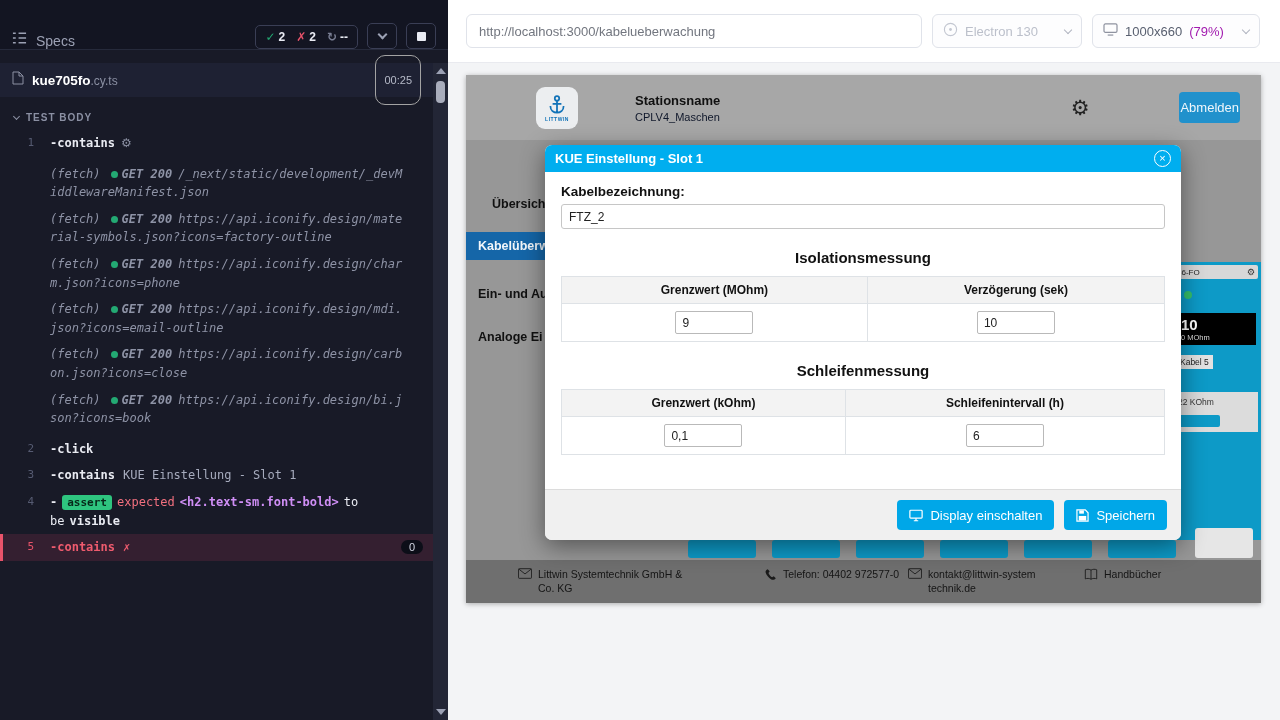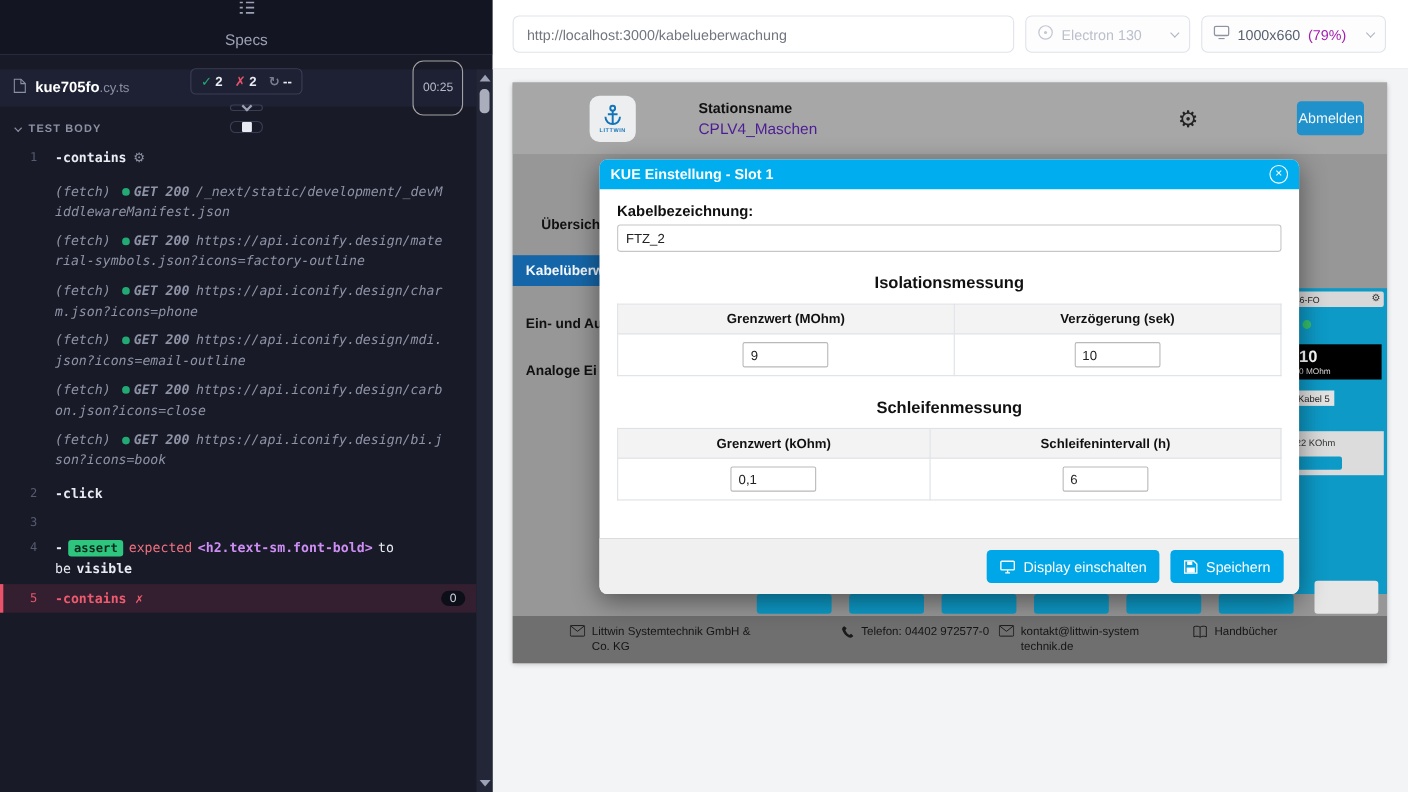--- a/index.html
+++ b/index.html
@@ -3,21 +3,21 @@
 <meta charset="utf-8">
 <style>
   * { margin:0; padding:0; box-sizing:border-box; }
   html,body { width:1280px; height:720px; }
   body { position:relative; overflow:hidden; background:#f3f4f6;
          font-family:"Liberation Sans","DejaVu Sans",sans-serif; }
   .spacer { flex:1; }
 
   
   .reporter { position:absolute; left:0; top:0; width:448px; height:720px; background:#181a27; color:#dfe2ec; }
-  .rep-top { height:50px; background:#131522; border-bottom:1px solid #262a3b; display:flex; align-items:center; padding:0 12px; gap:9px;flex-direction:column; }
+  .rep-top { height:50px; background:#131522; border-bottom:1px solid #262a3b; display:flex; align-items:flex-end; padding:0 12px; gap:9px; }
   .specs-label { color:#9ca1b4; font-size:14px; }
   .stats { display:flex; align-items:center; gap:11px; border:1px solid #3a3e55; border-radius:5px; padding:4px 9px; font-size:12px; font-weight:bold; }
   .st-ico-pass { color:#23a973; } .st-ico-fail { color:#e8536a; } .st-pend { color:#787d92; font-weight:bold; }
   .st-val { color:#e9ebf3; margin-left:3px; }
   .sq-btn { width:30px; height:26px; border:1px solid #3a3e55; border-radius:5px; display:flex; align-items:center; justify-content:center; cursor:pointer; }
   .chev-down { width:7px; height:7px; border-right:2px solid #9ca1b4; border-bottom:2px solid #9ca1b4; transform:rotate(45deg); margin-top:-3px; }
   .stop-ico { width:9px; height:9px; background:#e9ebf3; border-radius:1px; }
 
   .spec-row { margin-top:13px; background:#1e2133; height:34px; display:flex; align-items:center; padding:0 12px; gap:8px; width:433px; }
   .spec-name { font-weight:bold; font-size:13.5px; color:#fff; }
@@ -68,21 +68,21 @@
   .chev-gray { width:6px; height:6px; border-right:1.5px solid #b0b4c0; border-bottom:1.5px solid #b0b4c0; transform:rotate(45deg); margin-top:-3px; margin-left:auto; }
 
   .aut-canvas { position:absolute; top:63px; left:0; right:0; bottom:0; }
   .app { position:absolute; left:18px; top:12px; width:795px; height:528px; background:#979797; box-shadow:0 1px 5px rgba(0,0,0,.3); overflow:hidden; }
 
   .app-header { height:65px; background:#a7a7a7; display:flex; align-items:center; }
   .logo { width:42px; height:42px; background:#eceef0; border-radius:9px; margin-left:70px; display:flex; flex-direction:column; align-items:center; justify-content:center; flex:none; }
   .logo-text { font-size:5px; font-weight:bold; color:#1273b8; letter-spacing:.5px; }
   .station { margin-left:57px; }
   .station-label { font-size:13px; font-weight:bold; color:#101010; }
-  .station-value { font-size:14px; color:#4c1d95; margin-top:3px; }
+  .station-value { font-size:11px; color:#0f172a; margin-top:3px; }
   .app-gear { margin-left:auto; font-size:21px; color:#232323; cursor:pointer; font-family:"DejaVu Sans",sans-serif; }
   .btn-abmelden { margin:0 21px 0 90px; background:#2191cc; color:#eef6fb; font-size:13px; padding:8px 1px; border-radius:4px; border:none; cursor:pointer; }
 
   .nav-item { position:absolute; font-size:12.5px; font-weight:bold; color:#111; cursor:pointer; white-space:nowrap; }
   .nav-0 { top:122px; left:26px; }
   .nav-1 { top:157px; left:0; width:130px; height:28px; background:#1566a8; color:#f2f6fa; padding-left:12px; line-height:28px; overflow:hidden; }
   .nav-2 { top:212px; left:12px; width:68px; overflow:hidden; }
   .nav-3 { top:255px; left:12px; width:68px; overflow:hidden; }
 
   .side-strip { position:absolute; right:0; top:187px; width:90px; height:278px; background:#0d9ac7; padding:3px; }
@@ -178,20 +178,21 @@
     <div class="fetch"><span>(fetch)</span><span class="dot"></span><span class="f-status">GET 200</span><span>https://api.iconify.design/carbon.json?icons=close</span></div>
     <div class="fetch"><span>(fetch)</span><span class="dot"></span><span class="f-status">GET 200</span><span>https://api.iconify.design/bi.json?icons=book</span></div>
 
     <div class="cmd-row">
       <div class="cmd-num">2</div>
       <div class="cmd-body"><span class="cmd-name">-click</span></div>
     </div>
 
     <div class="cmd-row">
       <div class="cmd-num">3</div>
+      <div class="cmd-body"><span class="cmd-name">-contains</span><span class="cmd-arg">KUE Einstellung - Slot 1</span></div>
     </div>
 
     <div class="cmd-row">
       <div class="cmd-num">4</div>
       <div class="cmd-body">
         <span class="cmd-name">-</span><span class="badge-assert">assert</span><span class="t-expected">expected</span><span class="t-target">&lt;h2.text-sm.font-bold&gt;</span><span class="t-mid">to be</span><span class="t-state">visible</span>
       </div>
     </div>
 
     <div class="cmd-row row-failed">

